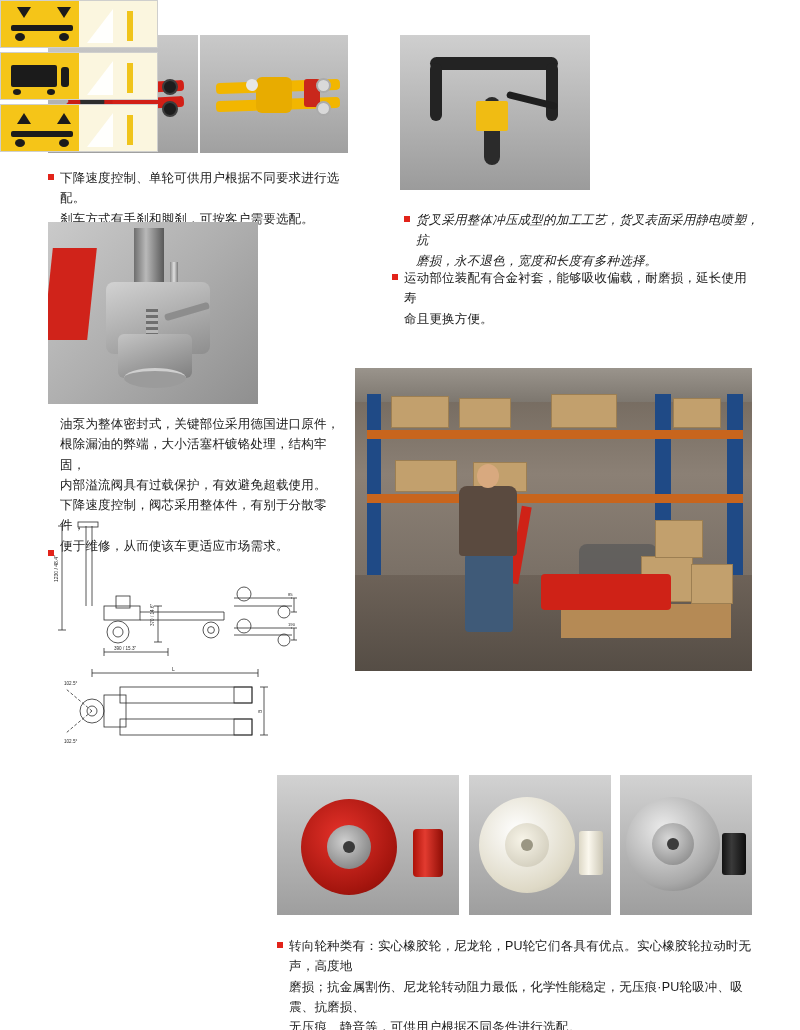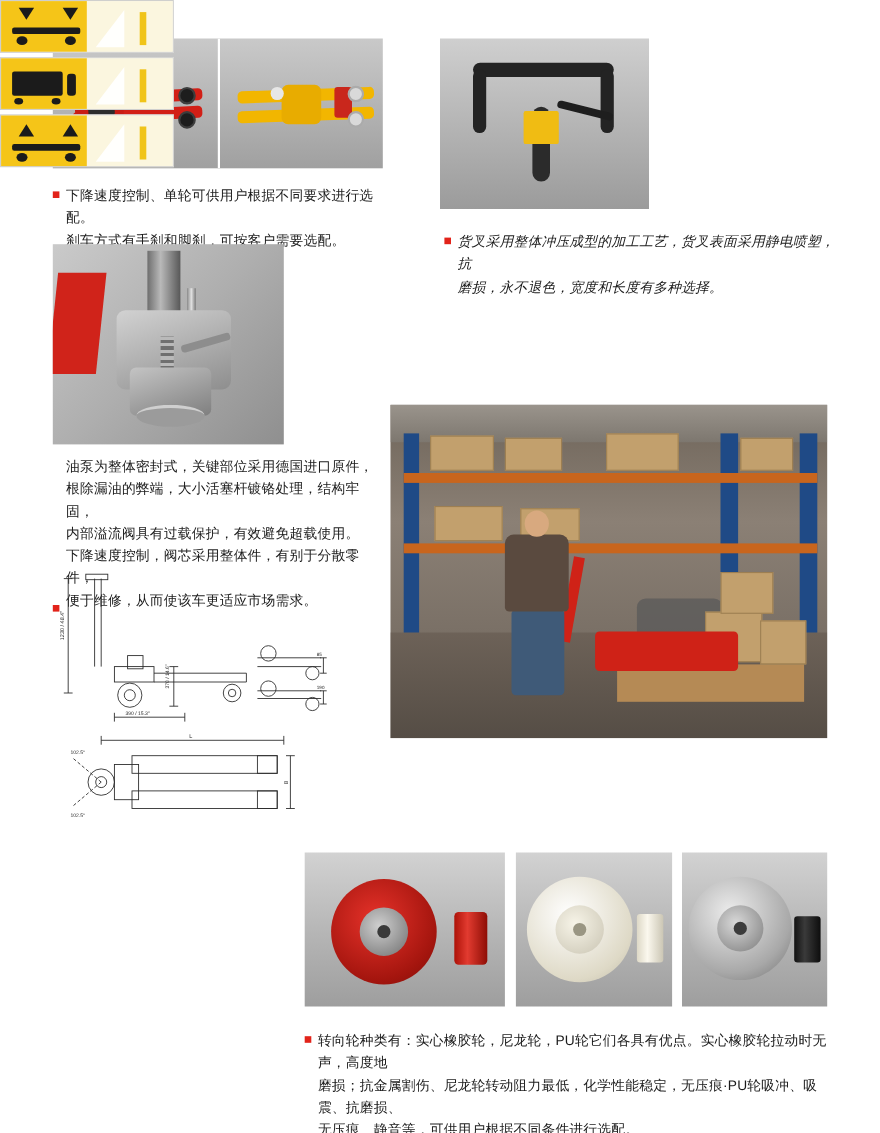--- a/index.html
+++ b/index.html
@@ -405,20 +405,25 @@
       </div>
     </div>
   </div>
 
   <div class="bullet-block" id="bullet-fork">
     <div class="bullet-marker"></div>
     <div class="bullet-text">货叉采用整体冲压成型的加工工艺，货叉表面采用静电喷塑，抗
 磨损，永不退色，宽度和长度有多种选择。</div>
   </div>
 
+  <div class="bullet-block" id="bullet-bearing">
+    <div class="bullet-marker"></div>
+    <div class="bullet-text">运动部位装配有合金衬套，能够吸收偏载，耐磨损，延长使用寿
+命且更换方便。</div>
+  </div>
 
   <div class="photo" id="photo-pump">
     <div class="red-base"></div>
     <div class="col"></div>
     <div class="rod"></div>
     <div class="body"></div>
     <div class="spring"></div>
     <div class="lever"></div>
     <div class="body2"></div>
     <div class="ring"></div>

